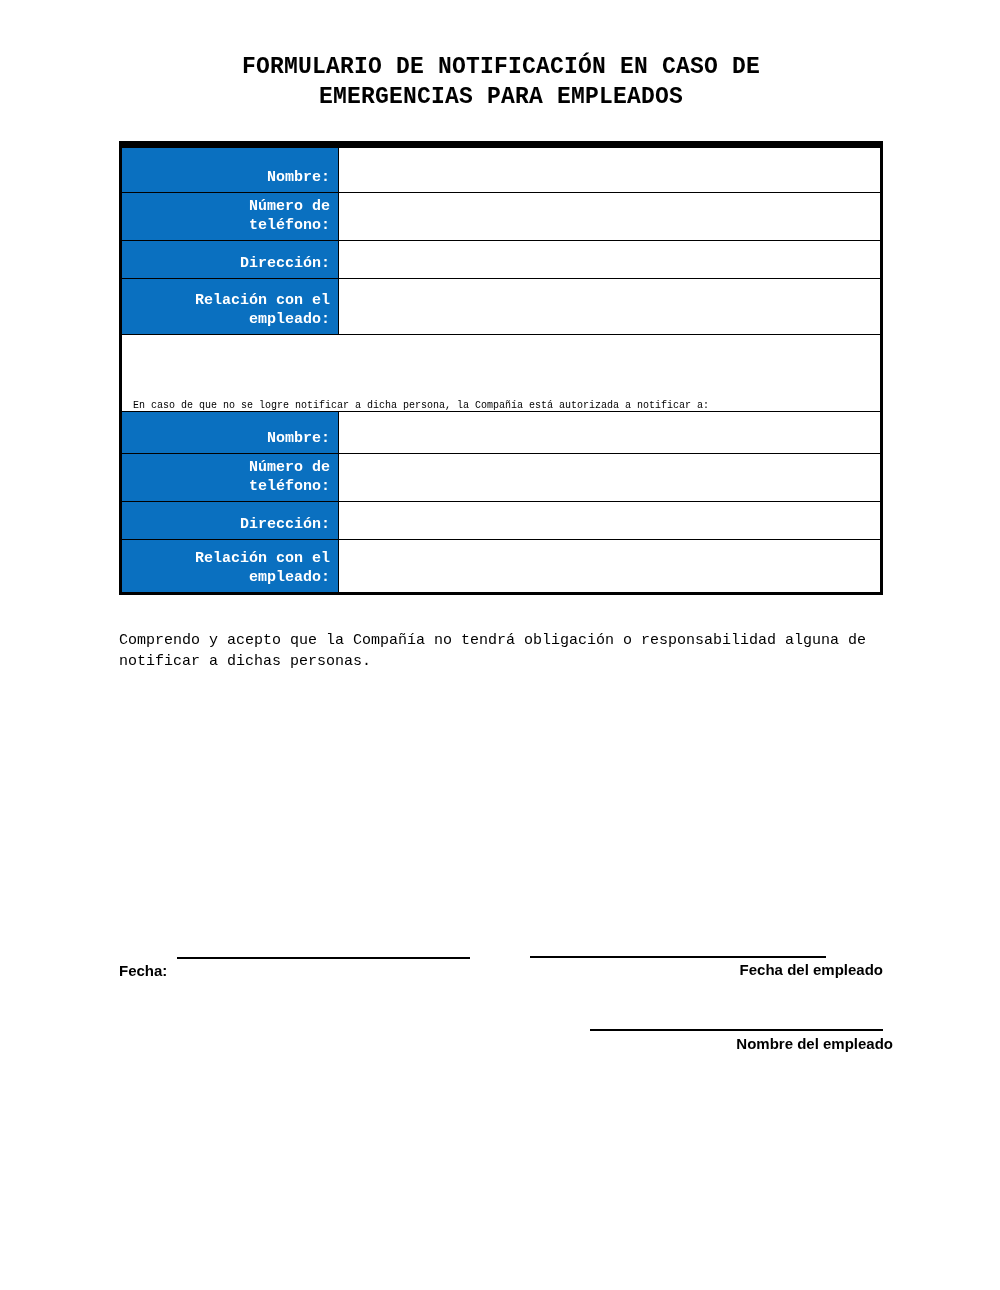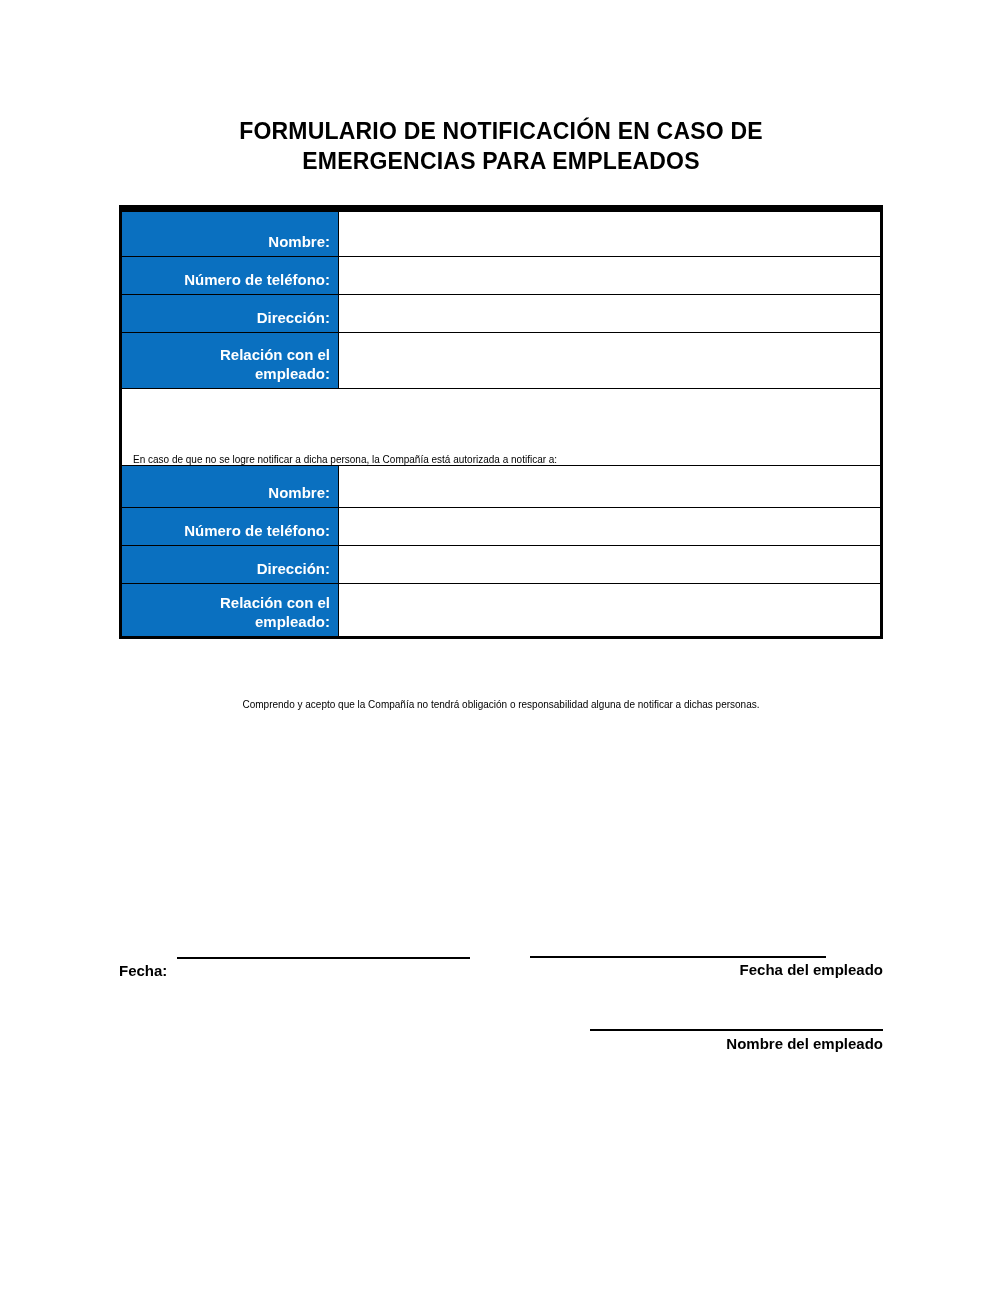--- a/index.html
+++ b/index.html
@@ -9,21 +9,22 @@
   .page {
     position: relative;
     width: 1000px;
     height: 1290px;
     background: #ffffff;
     overflow: hidden;
   }
   .content {
     width: 764px;
     margin: 0 auto 0 119px;
-    padding-top: 116px;
+    padding-top: 52px;
+    font-family: Liberation Mono, monospace;
   }
 
   .doc-title {
     font-size: 23px;
     line-height: 30px;
     font-weight: bold;
     text-align: center;
     letter-spacing: 0.2px;
   }
   .doc-title span { display: block; }
@@ -71,36 +72,35 @@
   tr.rh-e { height: 54px; }
 
   td.note-cell {
     vertical-align: middle;
     font-size: 10px;
     padding: 6px 10px 0 11px;
     background: #ffffff;
   }
 
   .disclaimer {
-    margin-top: 55px;
-    font-size: 10px;
+    margin-top: 35px;
+    font-size: 15px;
     line-height: 21px;
-    text-align: center;
   }
 
   .abs { position: absolute; }
   .bold-label { font-weight: bold; font-size: 15px; }
   .fill-line { background: #000; height: 2px; }
 
   .date-label   { left: 119px; top: 962px; }
   .date-line    { left: 177px; top: 957px; width: 293px; }
   .sig-line     { left: 530px; top: 956px; width: 296px; }
   .sig-caption  { right: 117px; top: 961px; text-align: right; }
   .name-line    { left: 590px; top: 1029px; width: 293px; }
-  .name-caption { right: 117px; top: 1035px; text-align: right; }
+  .name-caption { right: 107px; top: 1035px; text-align: right; }
 </style>
 </head>
 <body>
 
 <div class="page">
   <div class="content">
 
     <h1 class="doc-title">
       <span>FORMULARIO DE NOTIFICACIÓN EN CASO DE</span>
       <span>EMERGENCIAS PARA EMPLEADOS</span>

